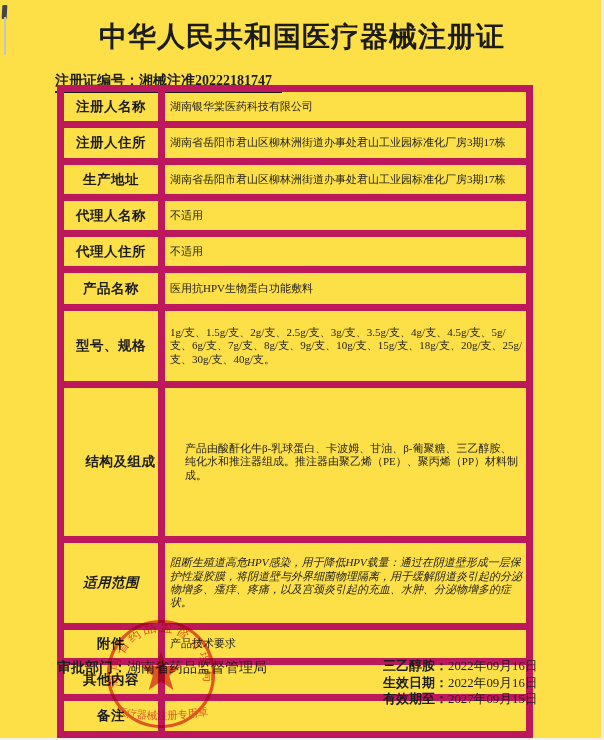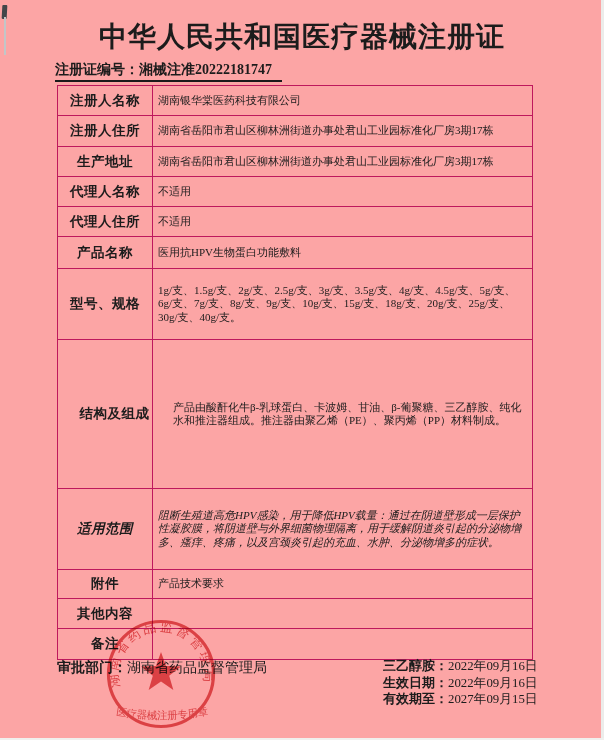--- a/index.html
+++ b/index.html
@@ -1,52 +1,52 @@
 <!DOCTYPE html>
 <html><head>
 <meta charset="utf-8">
 <style>
   html,body{margin:0;padding:0;background:#ffffff;}
   .page{
     position:relative;
     width:604px;height:740px;
-    background:#fca5a5;
+    background:#fde047;
     overflow:hidden;
     font-family:"Liberation Serif","DejaVu Serif",serif;
     color:#1c1c1c;
   }
   
   .scan-mark-top-left{position:absolute;left:2px;top:5px;width:5px;height:14px;background:#42464a;border-radius:1px;transform:rotate(3deg);}
   .scan-line-left{position:absolute;left:4px;top:17px;width:2px;height:38px;background:#c2c6c8;}
   .scan-edge-right{position:absolute;right:0;top:0;width:3px;height:100%;background:#ececea;}
   .scan-edge-bottom{position:absolute;left:0;bottom:0;width:100%;height:2px;background:#f0f0ee;}
 
   .title{
     position:absolute;left:0;top:18px;width:604px;
     margin:0;text-align:center;
     font-size:28px;font-weight:700;letter-spacing:1px;
   }
   .cert-no{
-    position:absolute;left:55px;top:61px;
+    position:absolute;left:55px;top:72px;
     font-size:14px;font-weight:700;
   }
   .cert-no .underlined{
     display:inline-block;
     border-bottom:2px solid #1a1a1a;
     padding:0 10px 1px 0;
   }
 
   table.cert{
     position:absolute;left:57px;top:85px;
     width:476px;
     border-collapse:collapse;
     table-layout:fixed;
   }
   table.cert td{
-    border:1px solid #be185d;
+    border:7px solid #be185d;
     vertical-align:middle;
     overflow:hidden;
   }
   td.lbl{
     width:92px;
     text-align:center;
     font-weight:700;
     font-size:13.5px;
     letter-spacing:0.5px;
   }

